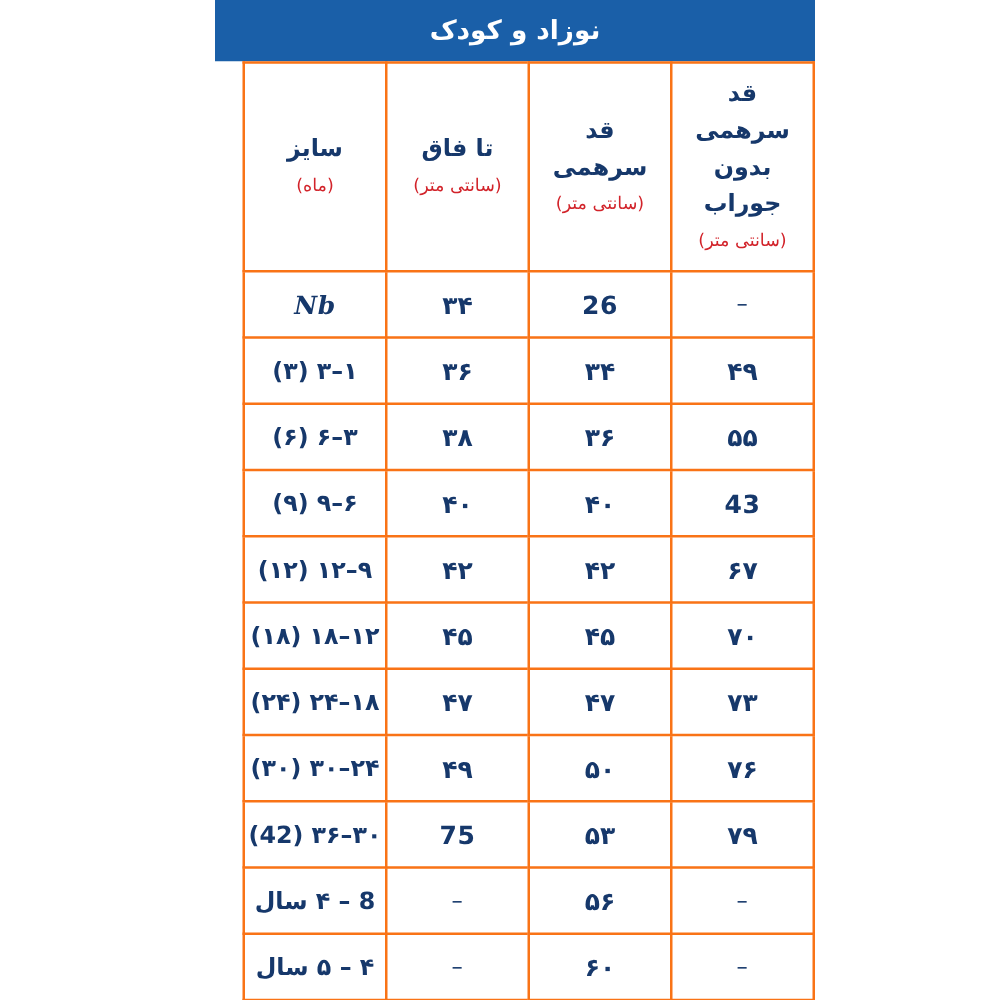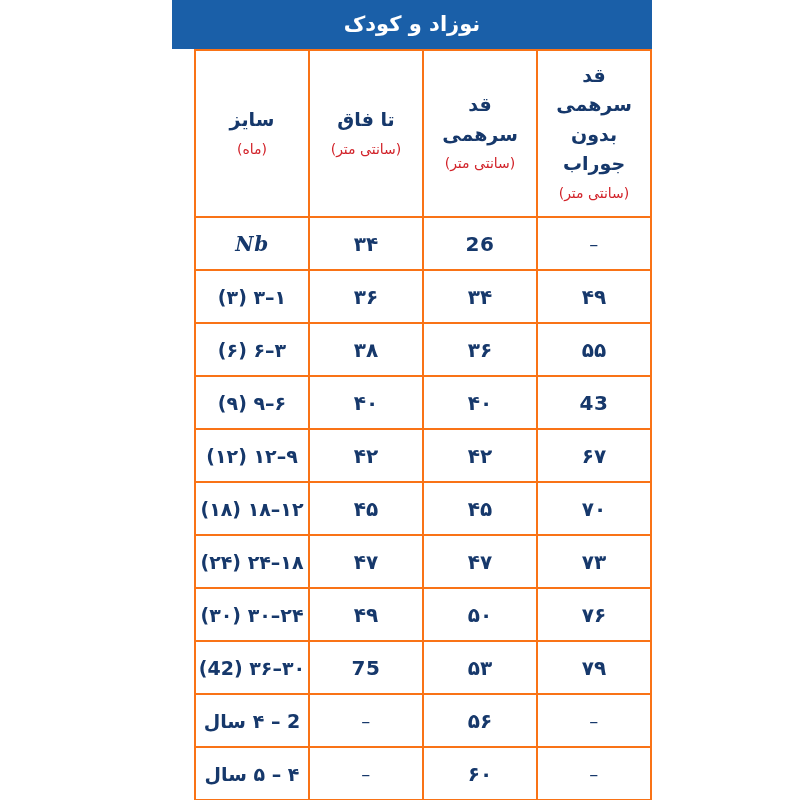--- a/index.html
+++ b/index.html
@@ -174,21 +174,21 @@
           <tr>
             <td>۷۹</td>
             <td>۵۳</td>
             <td>75</td>
             <td class="size-cell">۳۰–۳۶ (42)</td>
           </tr>
           <tr>
             <td class="dash">–</td>
             <td>۵۶</td>
             <td class="dash">–</td>
-            <td class="size-cell">2 – ۴  سال</td>
+            <td class="size-cell">8 – ۴  سال</td>
           </tr>
           <tr>
             <td class="dash">–</td>
             <td>۶۰</td>
             <td class="dash">–</td>
             <td class="size-cell">۴ – ۵  سال</td>
           </tr>
         </tbody>
     </table>
 

